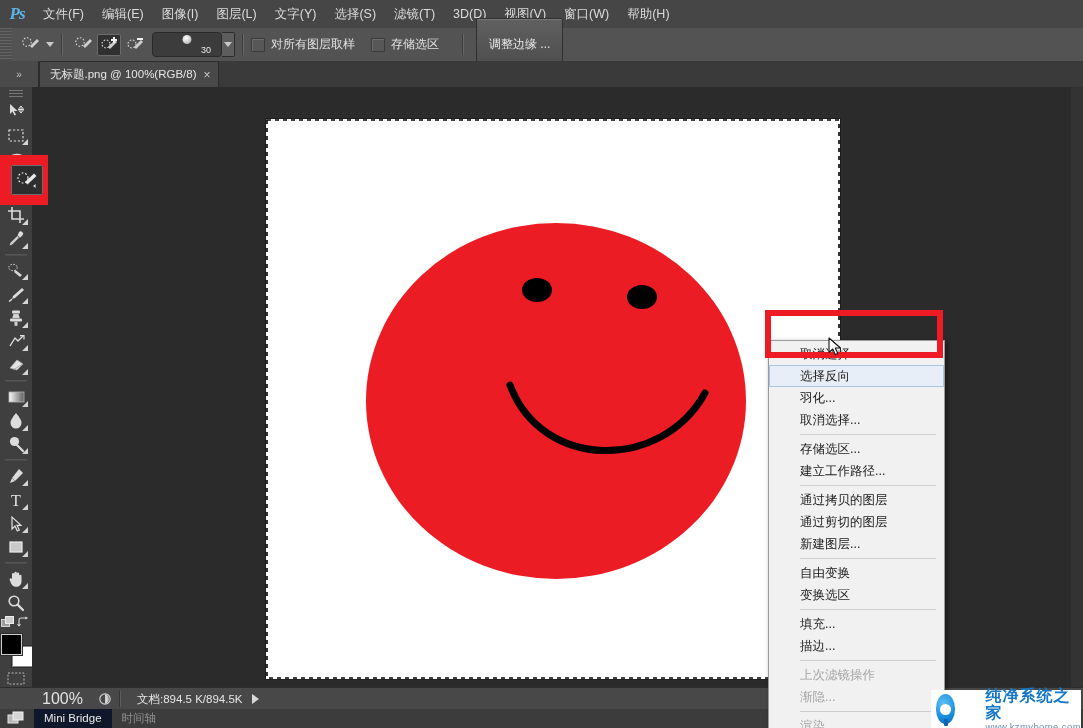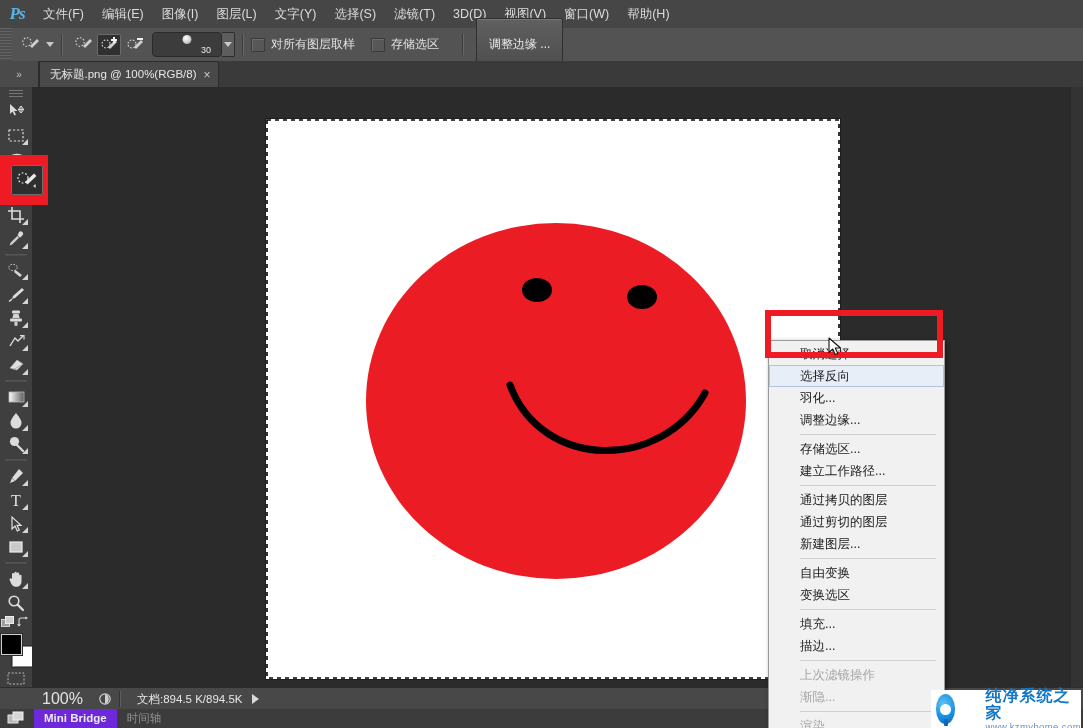--- a/index.html
+++ b/index.html
@@ -146,21 +146,21 @@
   #doc-info{font-size:11.5px;color:#e6e6e6;padding:0 10px;}
   .tri-right{width:0;height:0;border-top:5px solid transparent;border-bottom:5px solid transparent;
     border-left:7px solid #d9d9d9;}
   
   #bottomdock{
     position:absolute;left:0;top:709px;width:1083px;height:19px;background:#3c3c3c;
     display:flex;align-items:center;
   }
   #bottomdock .ic{width:34px;height:19px;display:flex;align-items:center;justify-content:center;}
   .btab{font-size:11.5px;padding:0 10px;line-height:19px;height:19px;}
-  .btab.on{background:#6d28d9;color:#eaeaea;font-weight:bold;}
+  .btab.on{background:#0f172a;color:#eaeaea;}
   .btab.off{color:#8e8e8e;}
   
   #watermark{
     position:absolute;right:2px;bottom:0px;width:150px;height:38px;
     background:#fff;display:flex;align-items:center;z-index:9;
   }
   #wm-logo{width:30px;height:30px;border-radius:50%;
     background:radial-gradient(circle at 38% 32%,#5ec2f5 0%,#1a8fe0 55%,#0b66b3 100%);
     display:flex;align-items:center;justify-content:center;margin:0 4px 0 5px;position:relative;}
   #wm-logo::before{content:"";width:11px;height:11px;border-radius:50%;background:#fff;}
@@ -464,21 +464,21 @@
       <ellipse cx="376" cy="178" rx="15" ry="12" fill="#000"></ellipse>
       <path d="M244 266 C276 352, 396 352, 439 274" fill="none" stroke="#000" stroke-width="7" stroke-linecap="round"></path>
     </svg>
   </div>
 </div>
 
 <div id="ctxmenu">
   <div class="mi">取消选择</div>
   <div class="mi sel">选择反向</div>
   <div class="mi">羽化...</div>
-  <div class="mi">调整边缘...</div>
+  <div class="mi">取消选择...</div>
   <div class="mdiv"></div>
   <div class="mi">存储选区...</div>
   <div class="mi">建立工作路径...</div>
   <div class="mdiv"></div>
   <div class="mi">通过拷贝的图层</div>
   <div class="mi">通过剪切的图层</div>
   <div class="mi">新建图层...</div>
   <div class="mdiv"></div>
   <div class="mi">自由变换</div>
   <div class="mi">变换选区</div>

